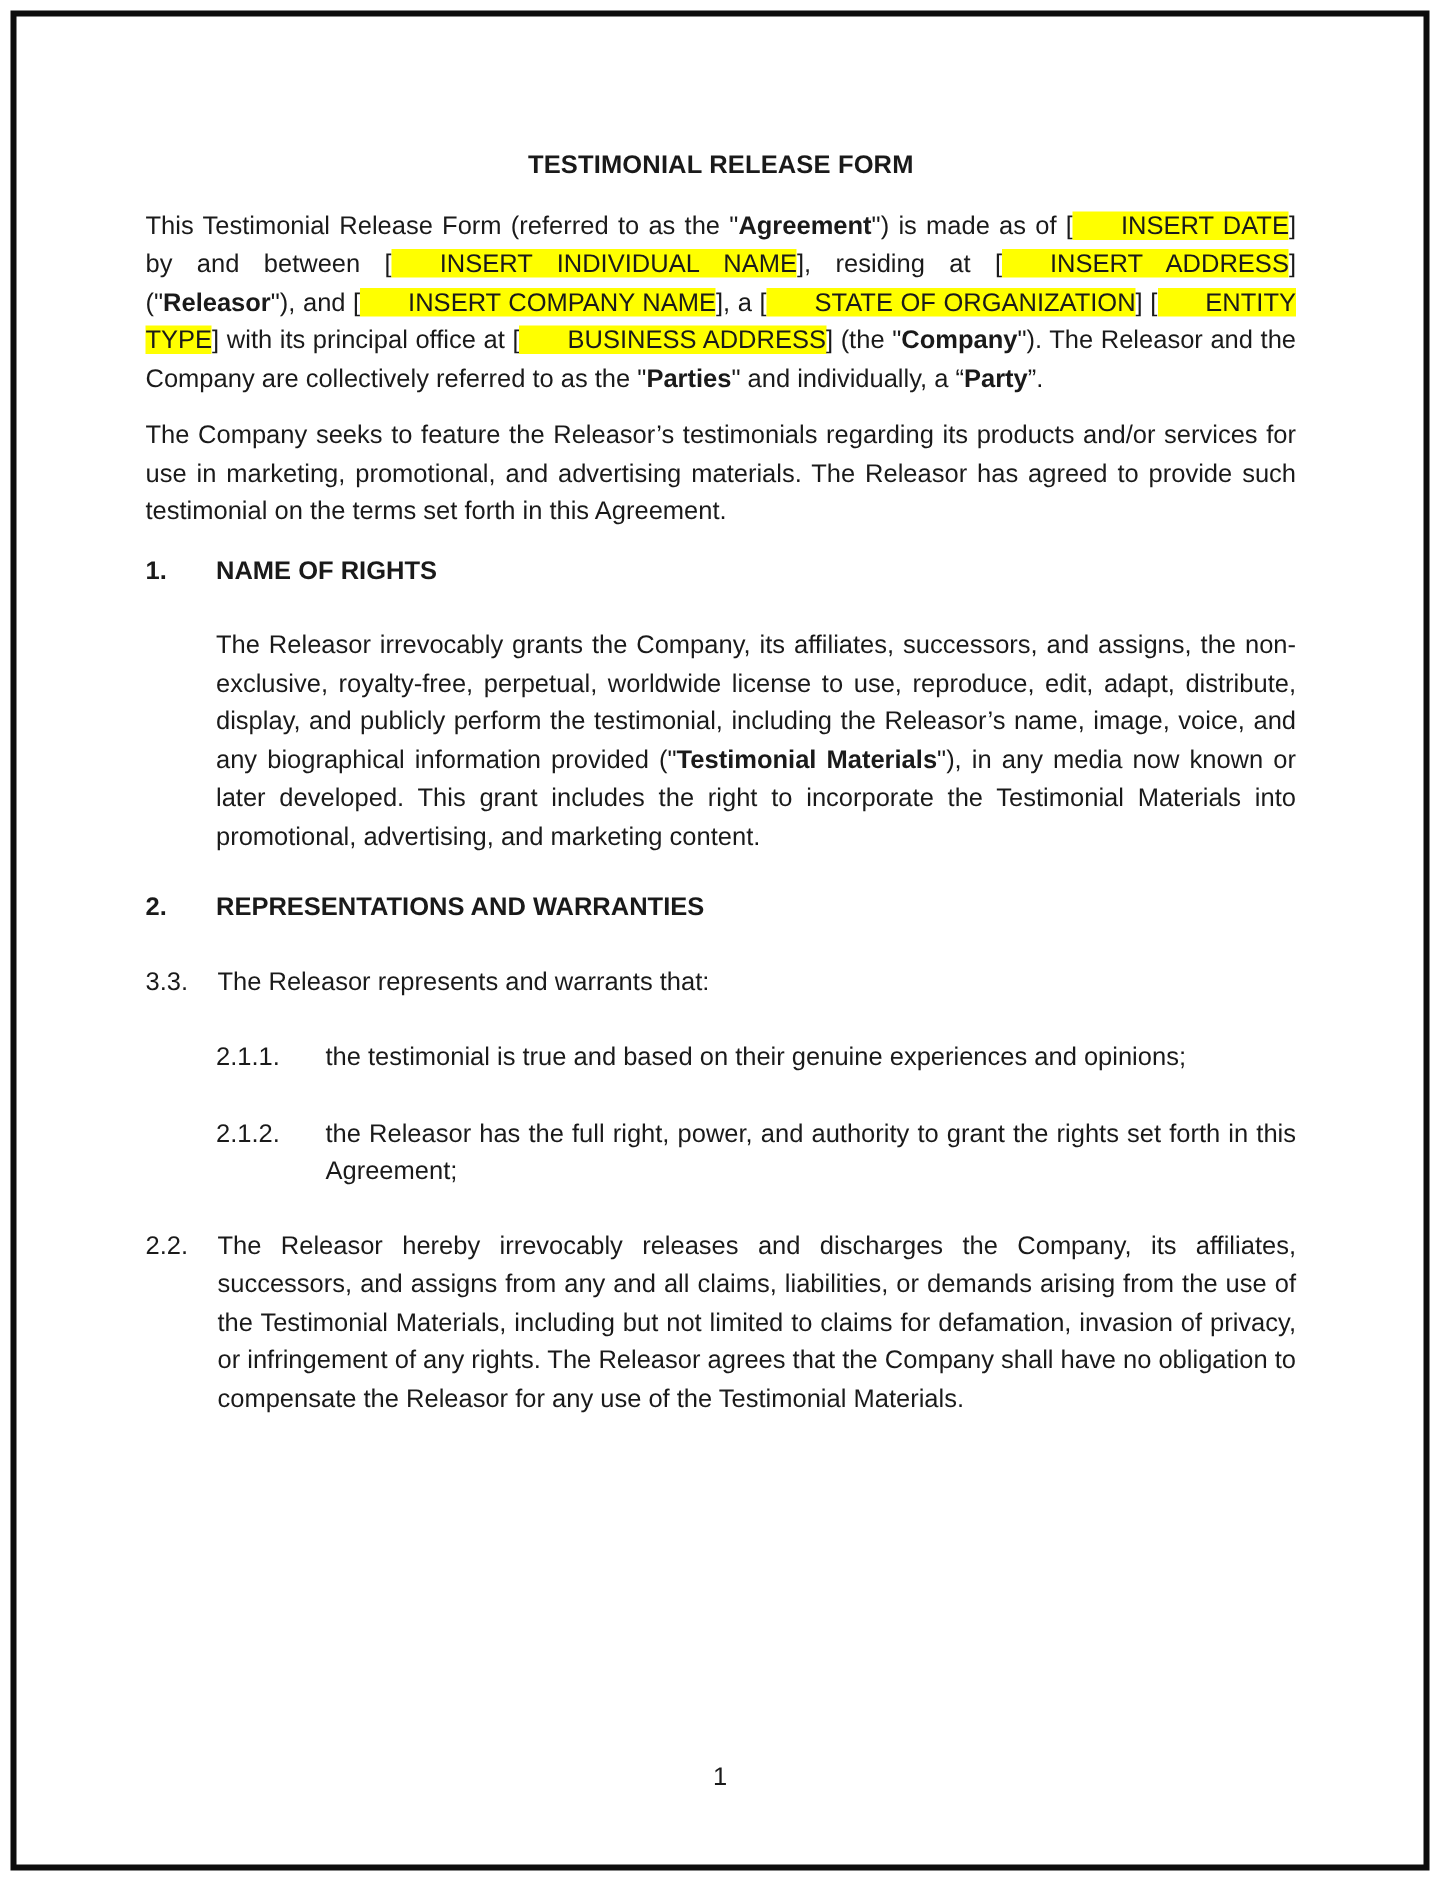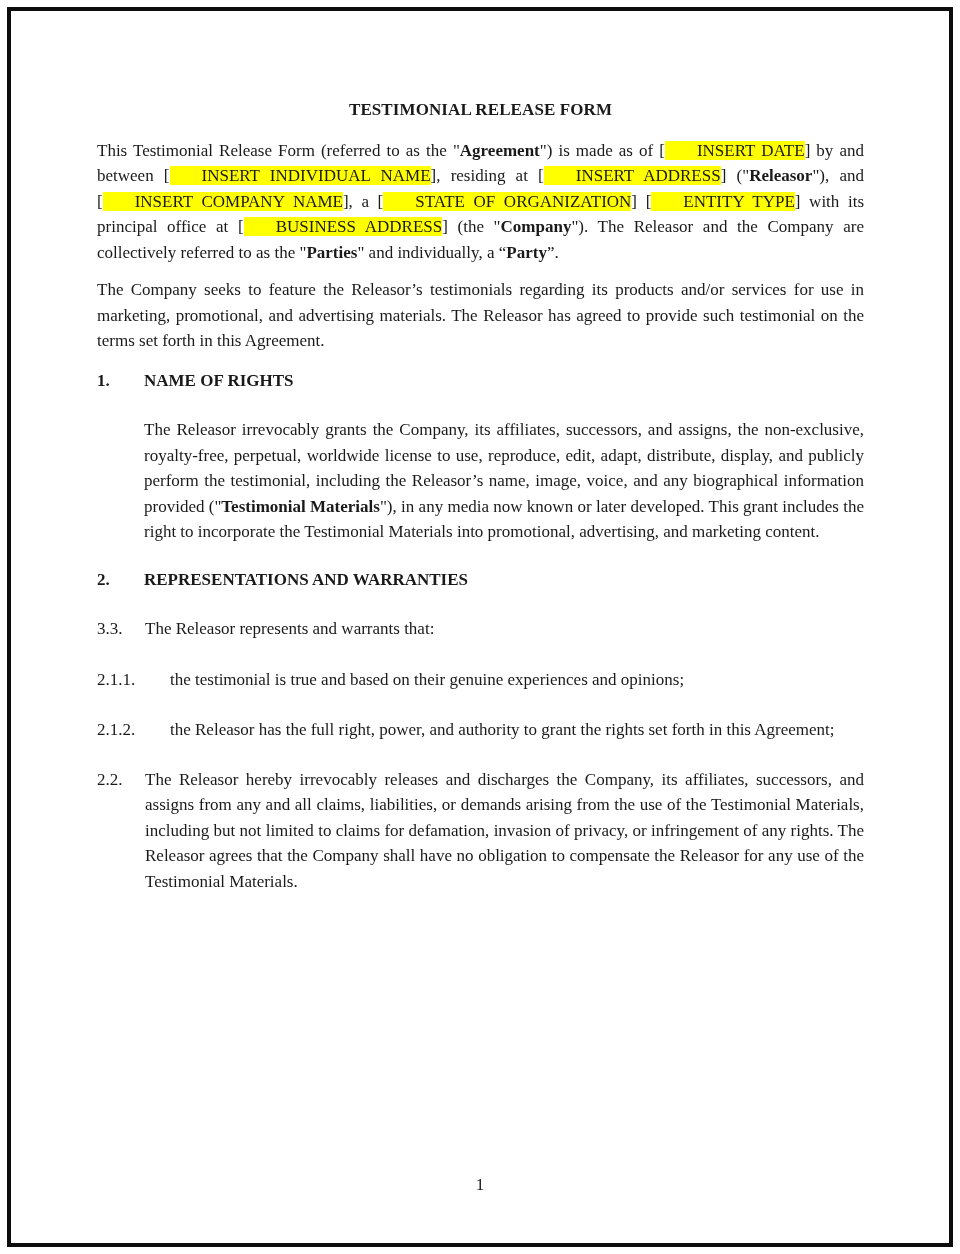--- a/index.html
+++ b/index.html
@@ -3,21 +3,21 @@
 <meta charset="utf-8">
 <style>
   html, body { margin: 0; padding: 0; background: #ffffff; }
   .page {
     position: relative;
     width: 960px;
     height: 1254px;
     box-sizing: border-box;
     padding: 7px;
     background: #ffffff;
-    font-family: Liberation Serif, serif;
+    font-family: Liberation Sans, sans-serif;
     color: var(--ink, #1a1a1a);
   }
   .frame {
     position: relative;
     box-sizing: border-box;
     height: 100%;
     border: 4px solid var(--frame, #0d0d0d);
     padding: 86px 85px 0 86px;
     overflow: hidden;
   }
@@ -54,20 +54,21 @@
     display: flex;
     margin-top: 24px;
     font-size: 17px;
     line-height: 25.5px;
   }
   .clause-num { width: 48px; flex: 0 0 48px; }
   .clause-body { flex: 1 1 auto; text-align: justify; }
   .subclause {
     display: flex;
     margin-top: 25px;
+    margin-left: 47px;
     font-size: 17px;
     line-height: 25.5px;
   }
   .subclause-num { width: 73px; flex: 0 0 73px; }
   .subclause-body { flex: 1 1 auto; text-align: justify; }
   .b { font-weight: bold; }
   .hl { background: var(--hl, #ffff00); padding-left: 32px; }
   .pagenum {
     position: absolute;
     left: 0;

